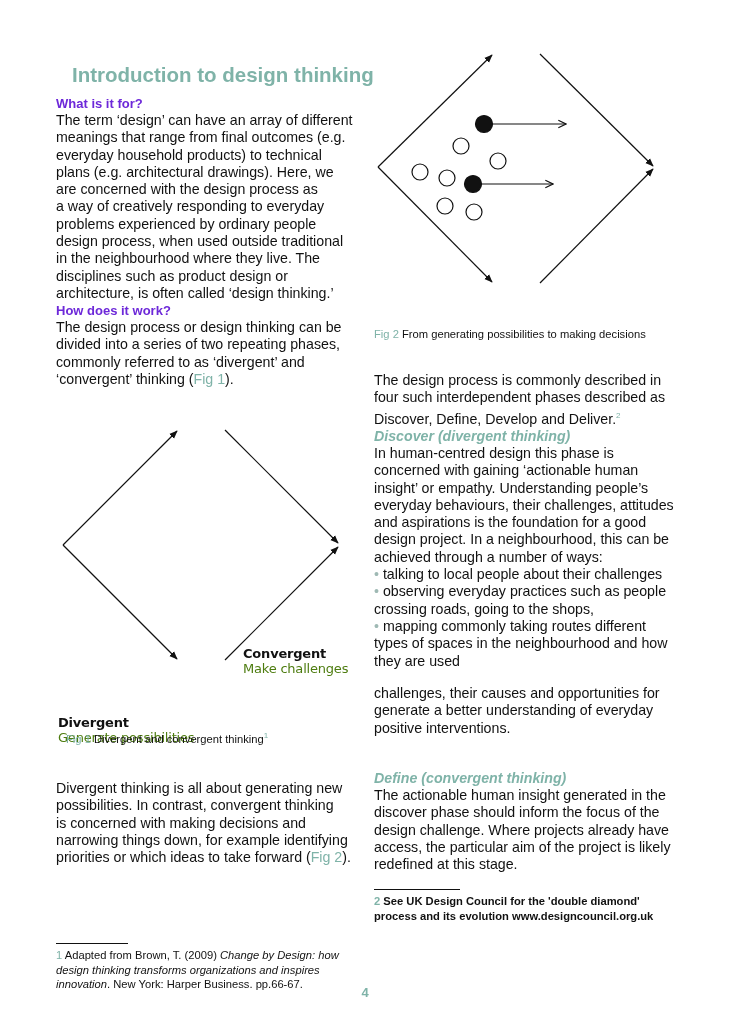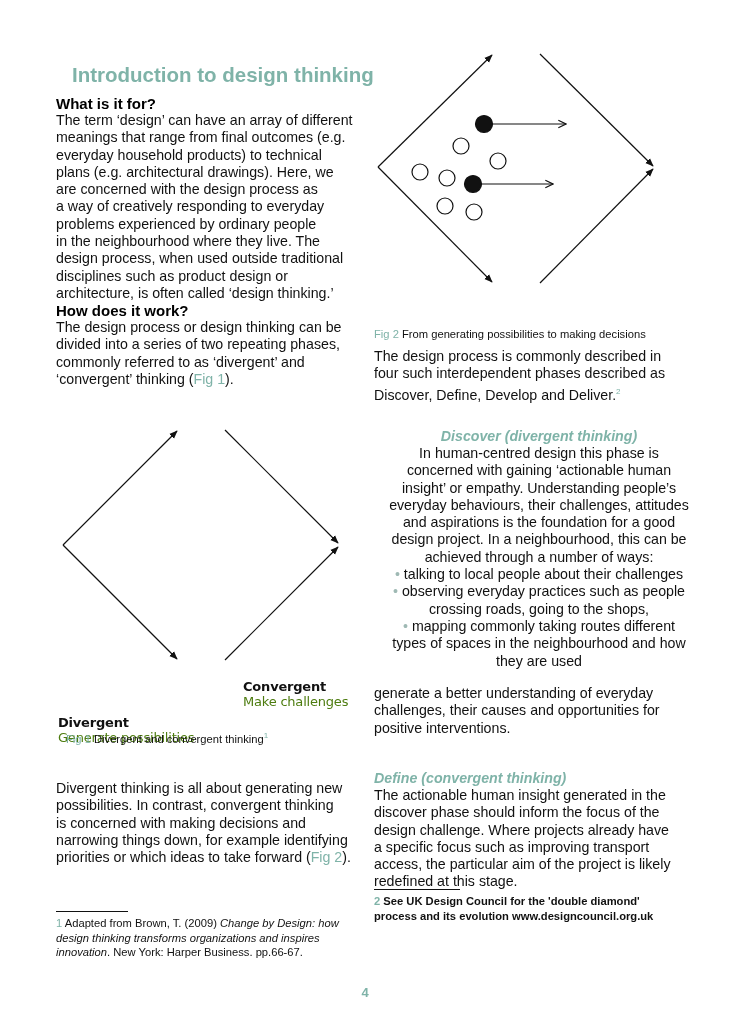--- a/index.html
+++ b/index.html
@@ -1,21 +1,21 @@
 <!DOCTYPE html>
 <html><head>
 <meta charset="utf-8">
 <style>
   html, body { margin: 0; padding: 0; background: #ffffff; }
   body { width: 730px; height: 1023px; position: relative; overflow: hidden;
          font-family: "Liberation Sans", sans-serif; color: #111; }
   .abs { position: absolute; }
   .teal { color: #7fb3a8; }
   .title { left: 56px; top: 47px; font-size: 20.5px; font-weight: bold; color: #7fb3a8; margin: 16px; white-space: nowrap; }
-  .h3 { font-size: 15px; font-weight: bold; color: #000000; margin: 0; line-height: 17px; }
+  .h3 { font-size: 13px; font-weight: bold; color: #6d28d9; margin: 0; line-height: 17px; }
   .body { font-size: 14.2px; line-height: 17.3px; margin: 0; }
   .col-left { left: 56px; width: 310px; }
   .col-right { left: 374px; width: 330px; }
   .italic-h { font-size: 14.2px; font-style: italic; color: #7fb3a8; margin: 0; line-height: 17px; }
   .caption { font-size: 11.2px; margin: 0; white-space: nowrap; }
   .caption sup { font-size: 8px; color: #7fb3a8; }
   .bullet { color: #9fb9b4; }
   .fn-rule { width: 72px; height: 0; border-top: 1px solid #111; }
   .footnote { font-size: 11.2px; line-height: 14.5px; margin: 0; }
   .label-bold { font-size: 13px; font-weight: bold; font-family: "DejaVu Sans", sans-serif; margin: 0; letter-spacing: -0.2px; }
@@ -33,22 +33,22 @@
 <div class="abs col-left" style="top:95px;">
   <h3 class="h3">What is it for?</h3>
   <div class="body">
     <p>The term ‘design’ can have an array of different</p>
     <p>meanings that range from final outcomes (e.g.</p>
     <p>everyday household products) to technical</p>
     <p>plans (e.g. architectural drawings). Here, we</p>
     <p>are concerned with the design process as</p>
     <p>a way of creatively responding to everyday</p>
     <p>problems experienced by ordinary people</p>
+    <p>design process, when used outside traditional</p>
     <p>in the neighbourhood where they live. The</p>
-    <p>design process, when used outside traditional</p>
     <p>disciplines such as product design or</p>
     <p>architecture, is often called ‘design thinking.’</p>
   </div>
 </div>
 
 <div class="abs col-left" style="top:302px;">
   <h3 class="h3">How does it work?</h3>
   <div class="body">
     <p>The design process or design thinking can be</p>
     <p>divided into a series of two repeating phases,</p>
@@ -88,79 +88,78 @@
     <circle cx="474" cy="212" r="8"></circle>
     <circle cx="484" cy="124" r="8.5" fill="#111"></circle>
     <circle cx="473" cy="184" r="8.5" fill="#111"></circle>
   </g>
 </svg>
 
 <div class="abs" style="left:58px; top:679px;margin-top:36px;">
   <p class="label-bold">Divergent</p>
   <p class="label-sub">Generate possibilities</p>
 </div>
-<div class="abs" style="left:243px; top:679px;">
+<div class="abs" style="left:243px; top:646px;">
   <p class="label-bold">Convergent</p>
   <p class="label-sub">Make challenges</p>
 </div>
 <p class="abs caption" style="left:66px; top:731px;"><span class="teal">Fig 1</span> <span>Divergent and convergent thinking</span><sup>1</sup></p>
 
 <div class="abs col-left body" style="top:780px; width:320px;">
   <p>Divergent thinking is all about generating new</p>
   <p>possibilities. In contrast, convergent thinking</p>
   <p>is concerned with making decisions and</p>
   <p>narrowing things down, for example identifying</p>
   <p><span>priorities or which ideas to take forward (</span><span class="teal">Fig 2</span><span>).</span></p>
 </div>
 
-<div class="abs" style="left:56px; top:911px; width:300px;">
+<div class="abs" style="left:56px; top:943px; width:300px;">
   <div class="fn-rule"></div>
   <p class="footnote" style="margin-top:4px;"><span class="teal">1</span> <span>Adapted from Brown, T. (2009) </span><i>Change by Design: how design thinking transforms organizations and inspires innovation</i><span>. New York: Harper Business. pp.66-67.</span></p>
 </div>
 
 <p class="abs caption" style="left:374px; top:328px;"><span class="teal">Fig 2</span> <span>From generating possibilities to making decisions</span></p>
 
-<div class="abs col-right body" style="top:348px;">
+<div class="abs col-right body" style="top:372px;">
   <p>The design process is commonly described in</p>
   <p>four such interdependent phases described as</p>
   <p><span>Discover, Define, Develop and Deliver.</span><span class="sup2">2</span></p>
 </div>
 
-<div class="abs col-right" style="top:428px;text-align:center;">
+<div class="abs col-right" style="top:428px;">
   <h3 class="italic-h">Discover (divergent thinking)</h3>
   <div class="body">
     <p>In human-centred design this phase is</p>
     <p>concerned with gaining ‘actionable human</p>
     <p>insight’ or empathy. Understanding people’s</p>
     <p>everyday behaviours, their challenges, attitudes</p>
     <p>and aspirations is the foundation for a good</p>
     <p>design project. In a neighbourhood, this can be</p>
     <p>achieved through a number of ways:</p>
     <p><span class="bullet">•</span> <span>talking to local people about their challenges</span></p>
     <p><span class="bullet">•</span> <span>observing everyday practices such as people</span></p>
     <p>crossing roads, going to the shops,</p>
     <p><span class="bullet">•</span> <span>mapping commonly taking routes different</span></p>
     <p>types of spaces in the neighbourhood and how</p>
     <p>they are used</p>
   </div>
 </div>
 
 <div class="abs col-right body" style="top:685px;">
+  <p>challenges, their causes and opportunities for</p>
   <p>generate a better understanding of everyday</p>
-  <p>challenges, their causes and opportunities for</p>
   <p>positive interventions.</p>
 </div>
 
 <div class="abs col-right" style="top:770px;">
   <h3 class="italic-h">Define (convergent thinking)</h3>
   <div class="body">
     <p>The actionable human insight generated in the</p>
     <p>discover phase should inform the focus of the</p>
     <p>design challenge. Where projects already have</p>
-    <p>a specific focus such as improving transport</p>
     <p>access, the particular aim of the project is likely</p>
     <p>redefined at this stage.</p>
   </div>
 </div>
 
 <div class="abs" style="left:374px; top:889px; width:320px;font-weight:bold;">
   <div class="fn-rule" style="width:86px;"></div>
   <p class="footnote" style="margin-top:4px;"><span class="teal">2</span> <span>See UK Design Council for the 'double diamond'</span></p>
   <p class="footnote">process and its evolution www.designcouncil.org.uk</p>
 </div>

